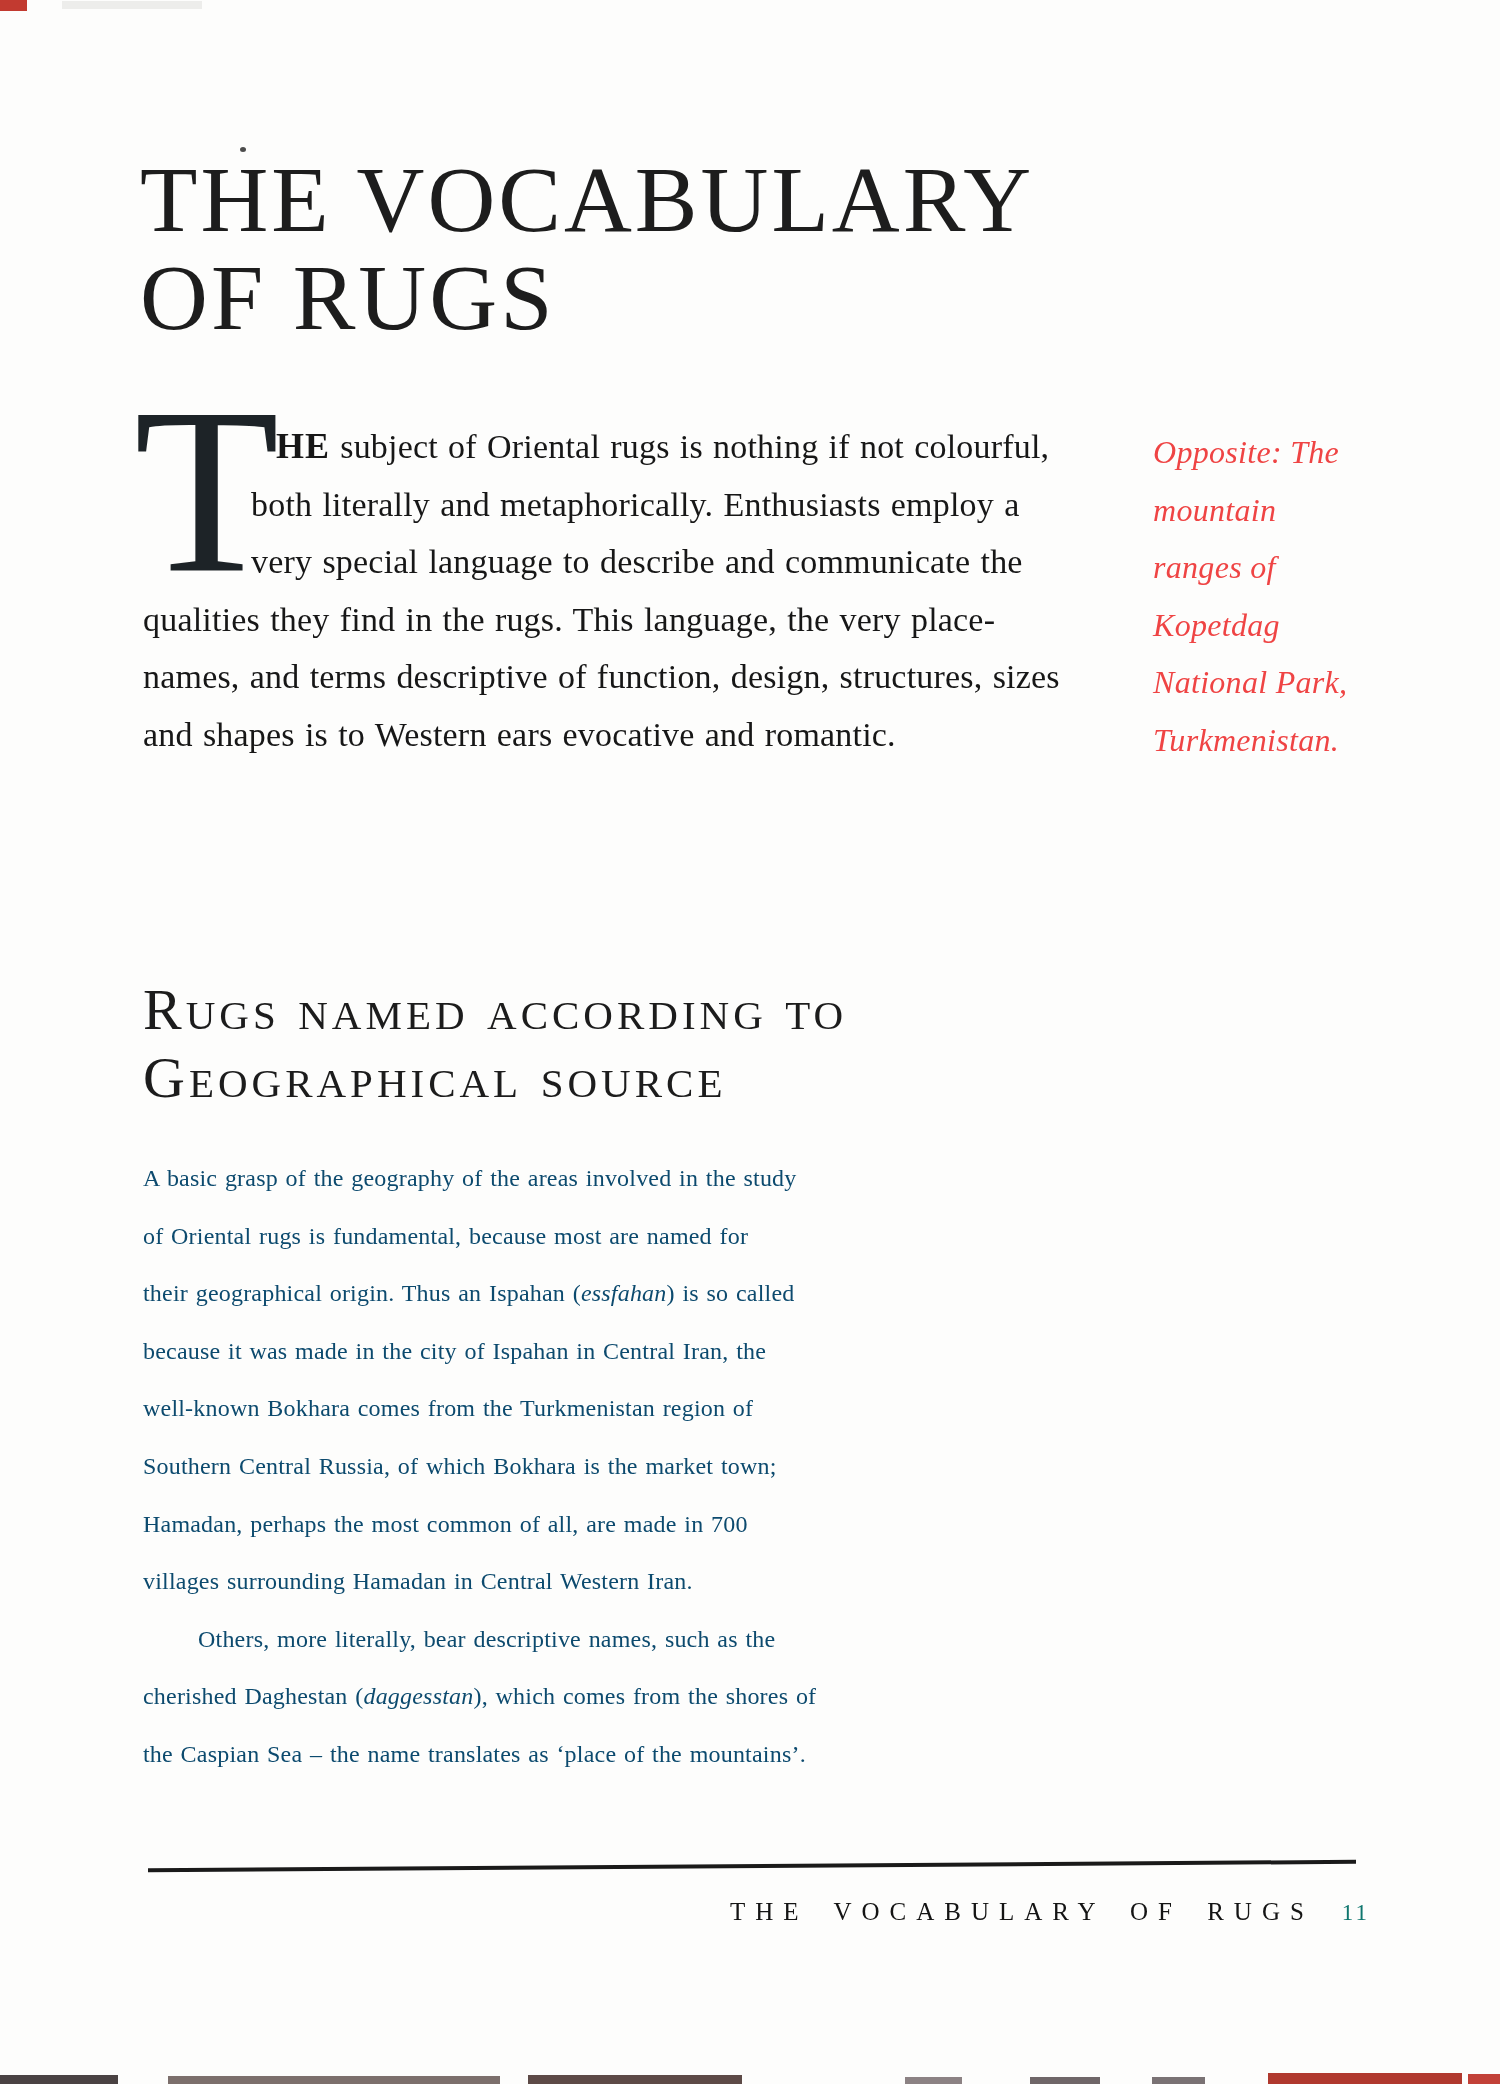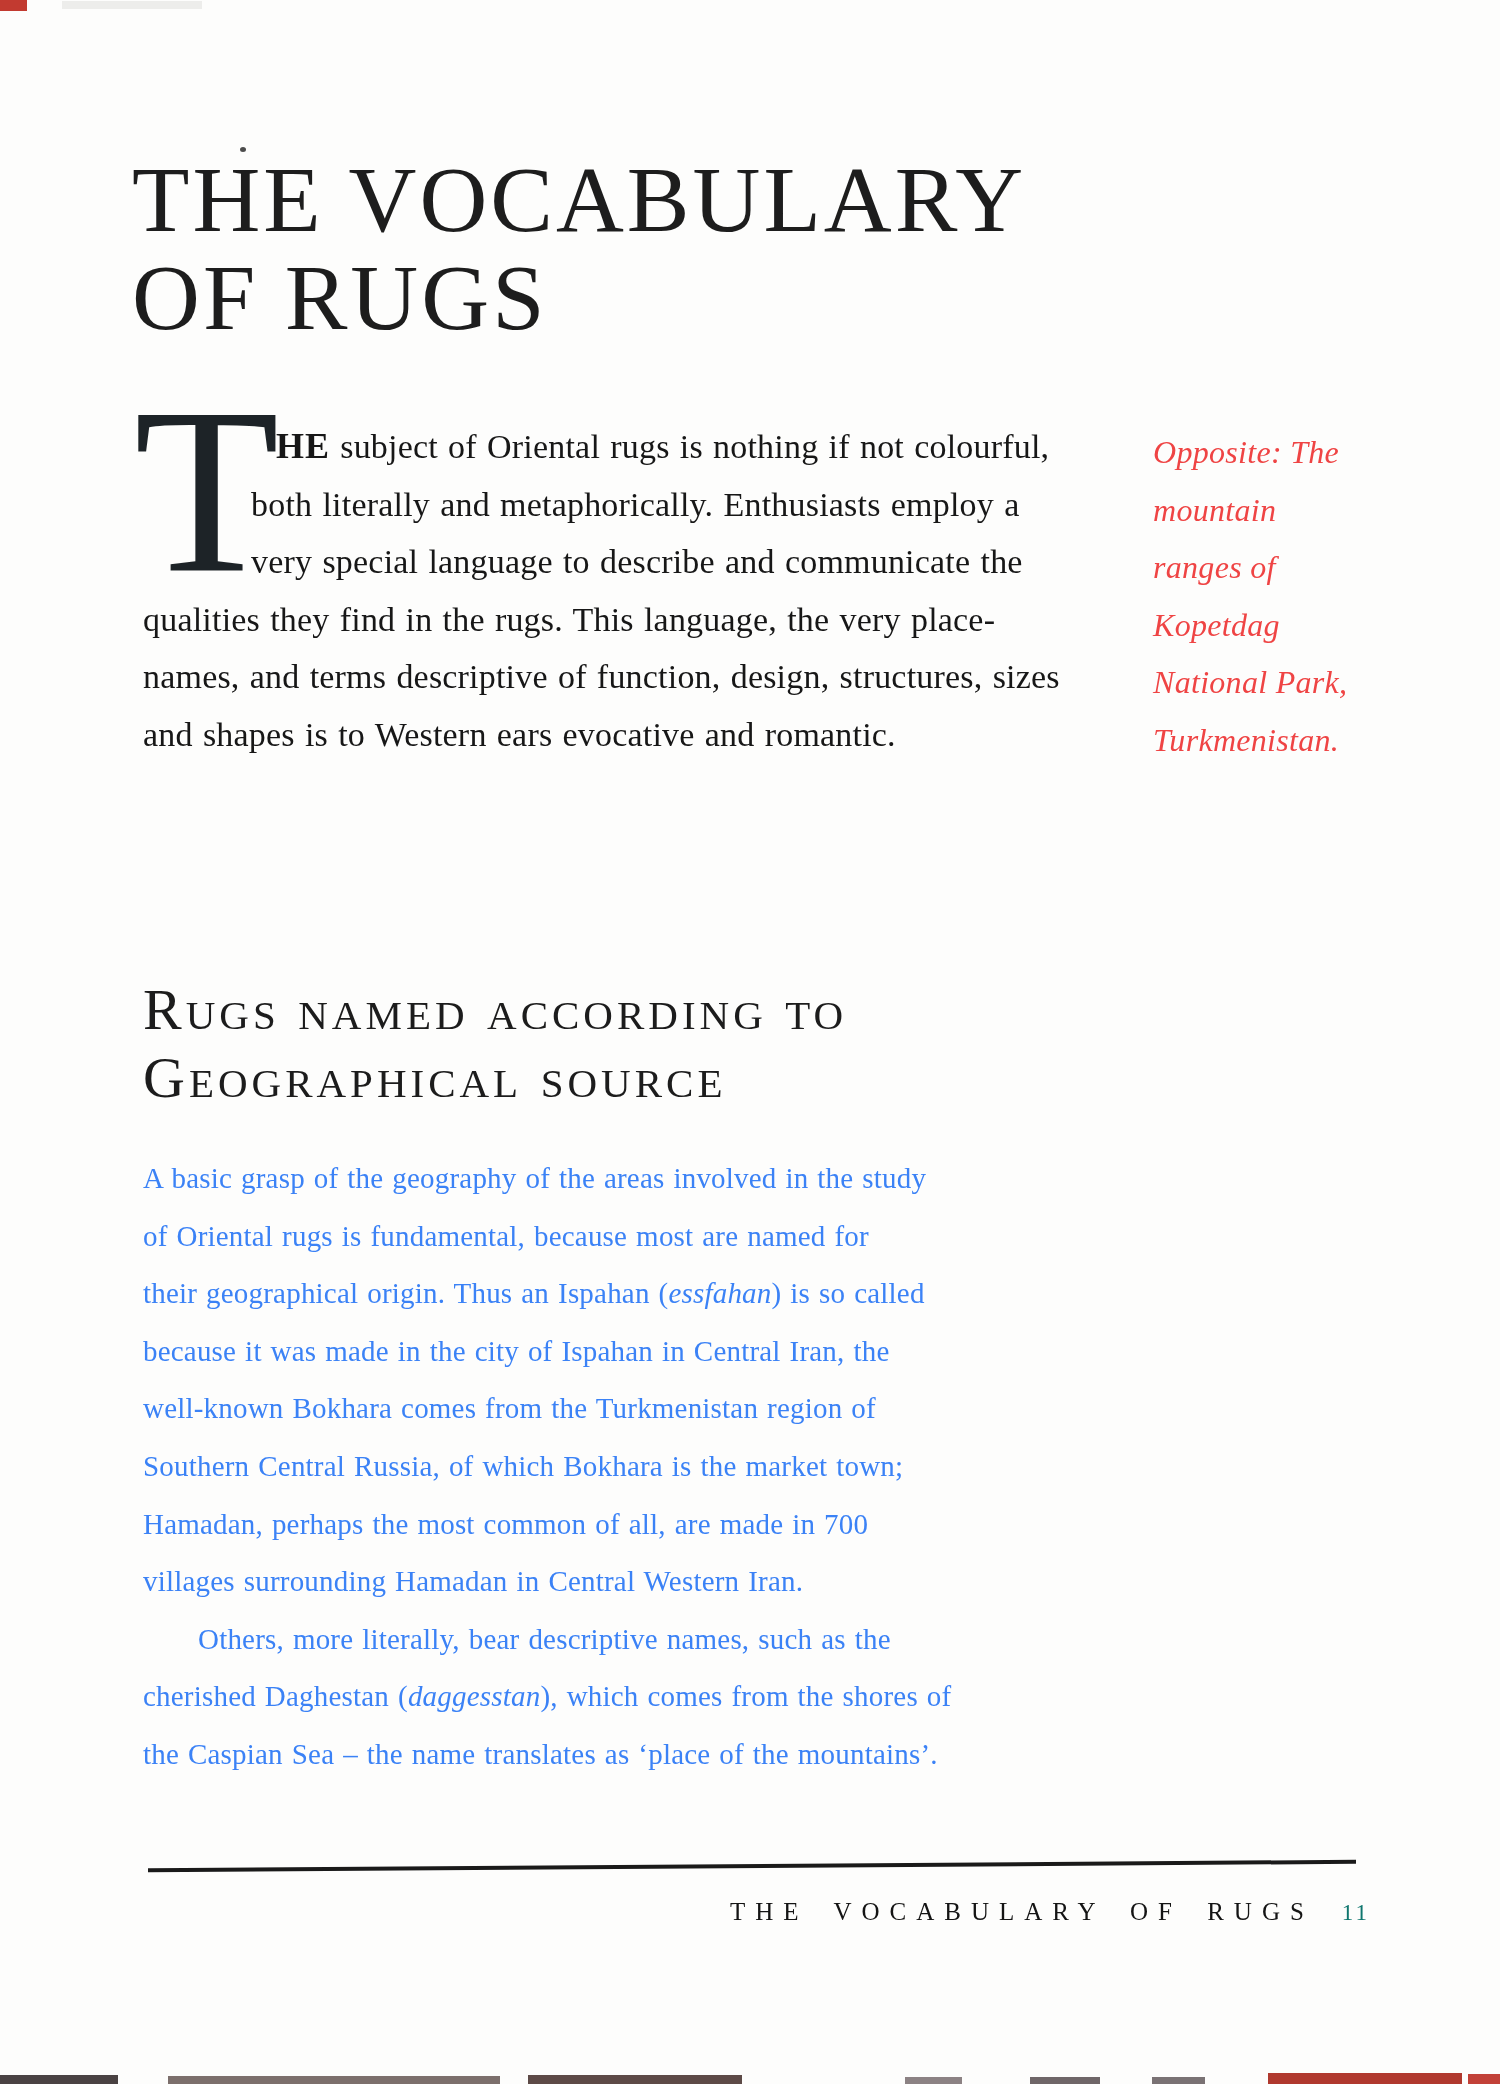--- a/index.html
+++ b/index.html
@@ -9,21 +9,21 @@
     background:#fdfdfc;
     overflow:hidden;
     font-family:"Liberation Serif","DejaVu Serif",serif;
     color:#1b1b1b;
   }
   
   .art-red-tl{position:absolute;left:0;top:0;width:27px;height:11px;background:#c23a30;}
   .art-gray-tl{position:absolute;left:62px;top:1px;width:140px;height:8px;background:#ededeb;}
   .speck{position:absolute;left:240px;top:147px;width:6px;height:5px;background:#4c4c4c;border-radius:50%;}
   
-  .title{position:absolute;left:132px;top:150px;margin:0;font-weight:normal;}
+  .title{position:absolute;left:140px;top:150px;margin:0;font-weight:normal;}
   .title .tline{
     display:block;white-space:nowrap;
     font-size:94px;line-height:98px;letter-spacing:3px;
     color:#1d1d1d;
   }
   
   .dropcap{
     position:absolute;left:134px;top:372px;
     font-size:238px;line-height:1;color:#1d2327;
   }
@@ -45,21 +45,21 @@
   .heading{position:absolute;left:143px;top:976px;margin:0;font-weight:normal;}
   .heading .hline{
     display:block;white-space:nowrap;
     font-variant:small-caps;
     font-size:58px;line-height:68px;letter-spacing:4px;
     color:#1c1c1c;
   }
   
   .bodytext{position:absolute;left:143px;top:1150px;width:1030px;}
   .bodytext .line{
-    font-size:29px;line-height:57.6px;white-space:nowrap;color:#3b82f6;
+    font-size:24px;line-height:57.6px;white-space:nowrap;color:#0c4a6e;
     letter-spacing:.2px;word-spacing:1.5px;
   }
   .bodytext .indent{text-indent:55px;}
   .bodytext em{font-style:italic;}
   
   .rule{
     position:absolute;left:148px;top:1864px;width:1208px;height:4px;
     background:#1a1a1a;transform:rotate(-0.4deg);
   }
   .footer{

